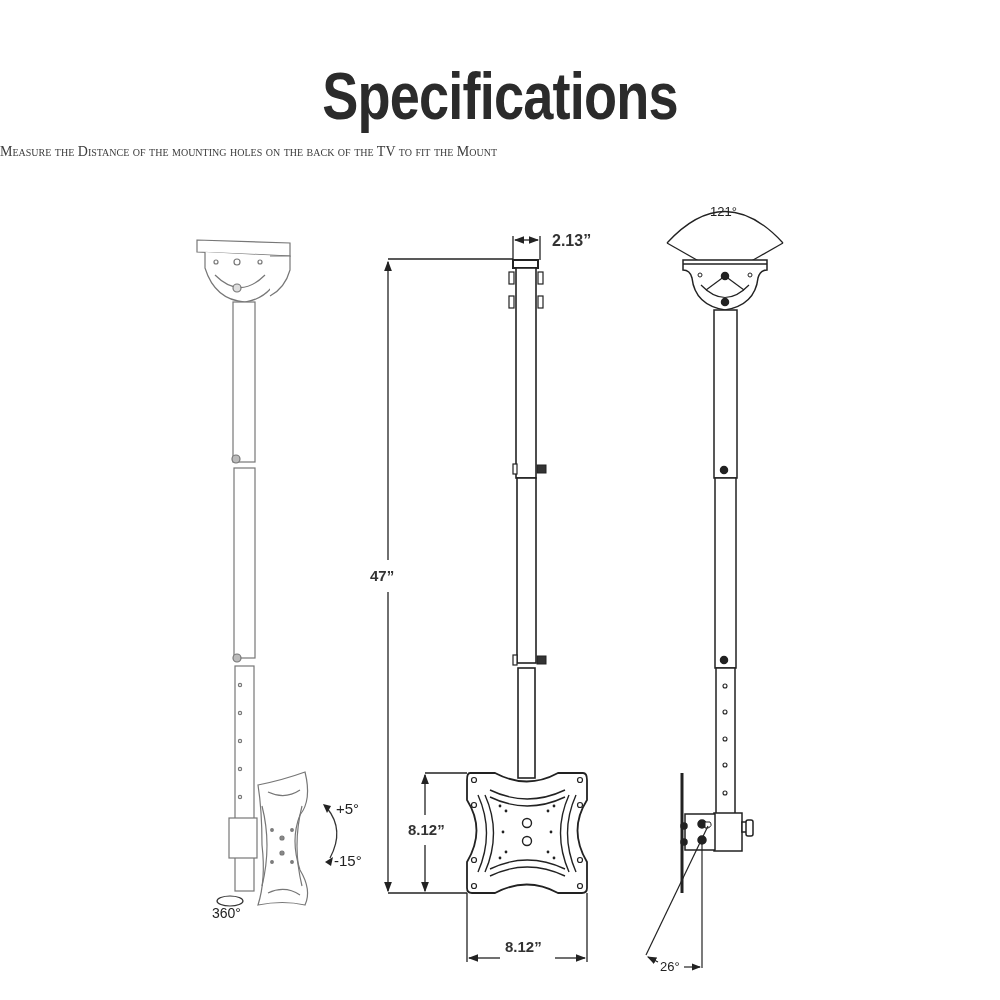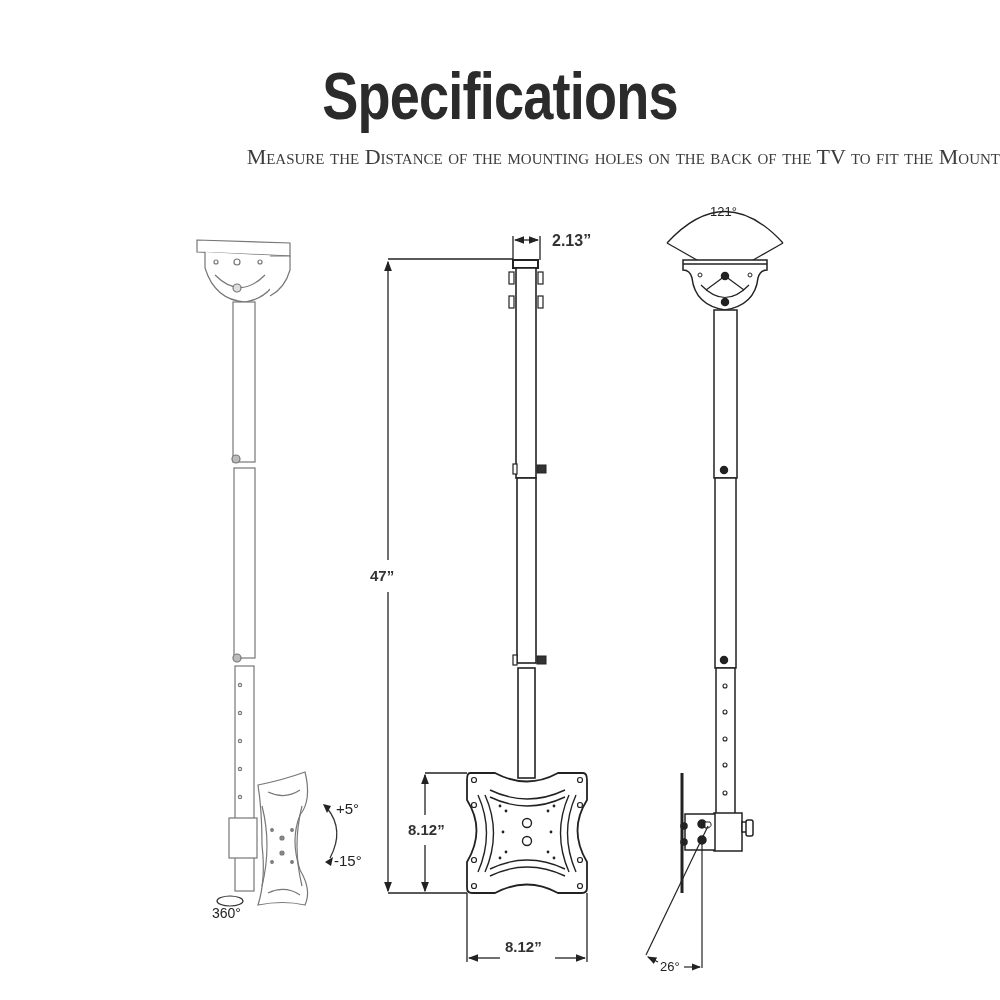--- a/index.html
+++ b/index.html
@@ -4,22 +4,22 @@
   <style>
     html, body { margin: 0; padding: 0; background: #ffffff; }
     body { width: 1000px; height: 1000px; position: relative; overflow: hidden; }
     .title {
       position: absolute; left: 0; top: 58px; width: 1000px; text-align: center;
       font-family: "Liberation Sans", sans-serif; font-weight: bold;
       font-size: 66px; color: #2b2b2b; letter-spacing: -1px;
       transform: scaleX(0.82); transform-origin: 500px 0;
     }
     .subtitle {
-      position: absolute; left: 0; top: 144px; width: 1000px; text-align: right;
-      font-family: "Liberation Serif", serif; font-size: 22px; color: #3c3c3c;
+      position: absolute; left: 0; top: 144px; width: 1000px; text-align: left;
+      font-family: "Liberation Serif", serif; font-size: 14px; color: #3c3c3c;
       font-variant: small-caps; letter-spacing: 0px;
     }
     svg.diagram { position: absolute; left: 0; top: 0; }
     .lbl { font-family: "Liberation Sans", sans-serif; fill: #222; }
     .lbl-bold { font-family: "Liberation Sans", sans-serif; font-weight: bold; fill: #333; }
   </style>
 </head>
 <body>
 
 <div class="title">Specifications</div>

